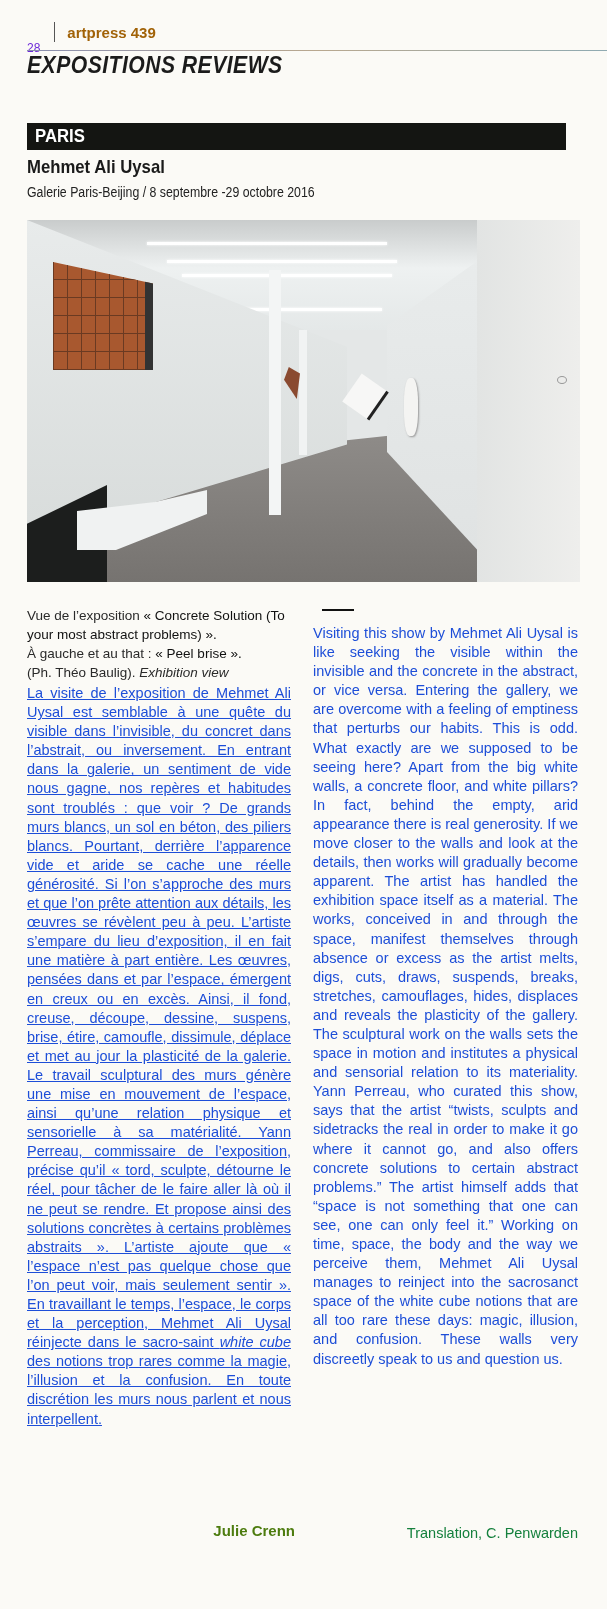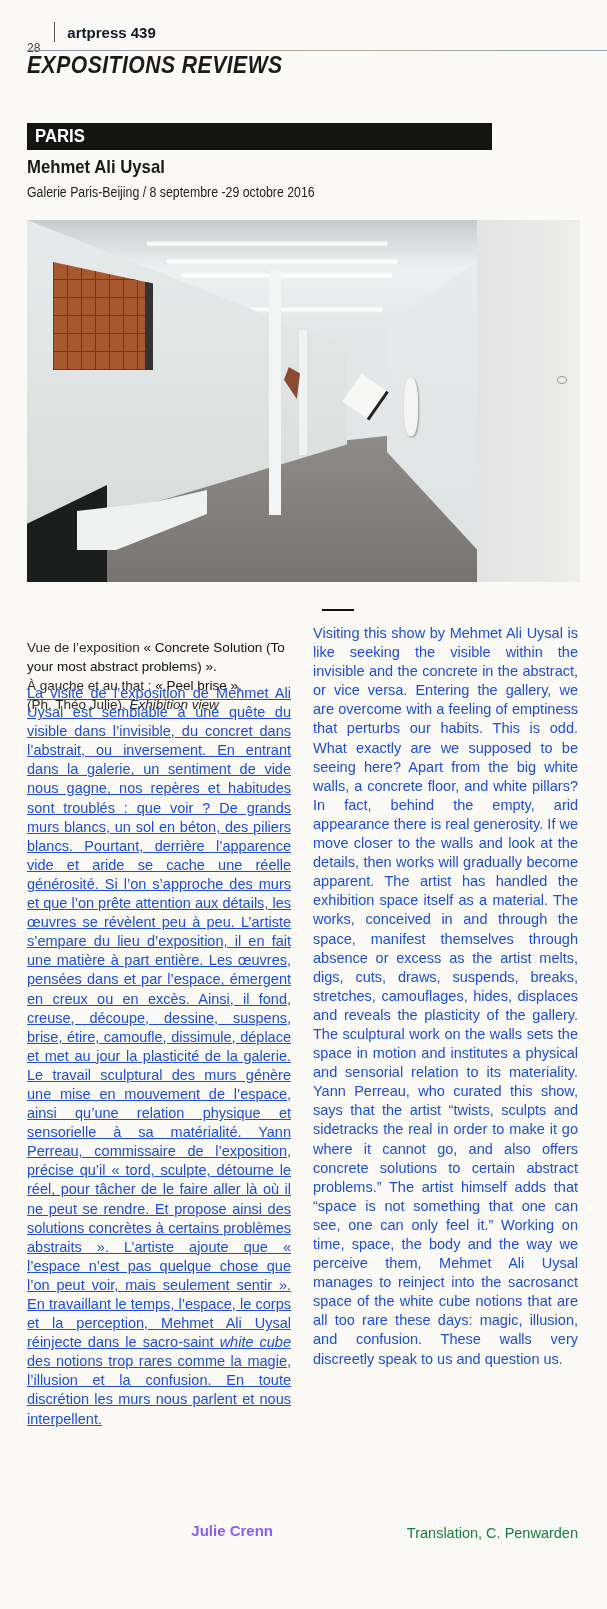--- a/index.html
+++ b/index.html
@@ -7,35 +7,35 @@
     width: 607px; height: 1609px; overflow: hidden;
     background: #fbfaf6;
     font-family: "Liberation Sans", sans-serif;
     color: #1d1f1e;
     position: relative;
   }
   .folio {
     position: absolute; left: 27px; top: 20px; height: 24px;
     display: flex; align-items: center;
   }
-  .folio .pageno { font-size: 12px; color: #404040; margin-top: 32px; }
+  .folio .pageno { font-size: 12px; color: #6d28d9; margin-top: 32px; }
   .folio .sep { width: 1px; height: 20px; background: #555; margin: 0 12px 0 14px; }
-  .folio .mag { font-size: 15px; font-weight: bold; color: #0f172a; }
+  .folio .mag { font-size: 15px; font-weight: bold; color: #a16207; }
   .rule-top {
     position: absolute; left: 27px; top: 50px; width: 580px; height: 1px;
     background: linear-gradient(90deg, #8a8fb0, #b9a88f 50%, #8faab2);
   }
   .section-title {
     position: absolute; left: 27px; top: 52px;
     font-size: 23px; font-weight: bold; font-style: italic;
     letter-spacing: 0.5px; color: #1b1b1b;
     transform: scaleX(0.92); transform-origin: left;
   }
   .city-bar {
-    position: absolute; left: 27px; top: 123px; width: 465px; height: 27px;
+    position: absolute; left: 27px; top: 123px; width: 539px; height: 27px;
     background: #141512;
   }
   .city-bar span {
     position: absolute; left: 8px; top: 2px;
     color: #fff; font-weight: bold; font-size: 19px;
     transform: scaleX(0.88); transform-origin: left;
   }
   .artist {
     position: absolute; left: 27px; top: 156px;
     font-size: 19px; font-weight: bold; color: #1a1a1a;
@@ -86,28 +86,28 @@
   .photo .bench-top { position:absolute; left:50px; top:270px; width:130px; height:60px;
     background:#f0f2f2; clip-path: polygon(0 35%, 60% 20%, 100% 0, 100% 40%, 30% 100%, 0 100%); }
   .photo .bench-dark { position:absolute; left:0; top:265px; width:80px; height:97px;
     background:#1c1e1d; clip-path: polygon(0 40%, 100% 0, 100% 100%, 0 100%); }
   .photo .knob { position:absolute; left:530px; top:156px; width:8px; height:6px;
     border:1px solid #999; border-radius:50%; }
 
   
   .col { position:absolute; width:264px; font-size:14.5px; line-height:19.1px;
     text-align: justify; color:#1d4ed8; }
-  .caption { position:absolute; left:27px; top:638px; width:270px; font-size:13.5px; line-height:19px; color:#2a2a2a; }
+  .caption { position:absolute; left:27px; top:606px; width:270px; font-size:13.5px; line-height:19px; color:#2a2a2a; }
   .caption .b { color:#111; }
   .caption i { font-style: italic; }
   .col-fr { left:27px; top:684px;text-decoration:underline; }
   .col-en { left:313px; top:624px; width:265px; }
   .dash { position:absolute; left:322px; top:609px; width:32px; height:2px; background:#111; }
-  .signature-fr { position:absolute; left:9px; top:1522px; width:264px; text-align:right;
-    font-weight:bold; font-size:15px; color:#8b5cf6; }
+  .signature-fr { position:absolute; left:31px; top:1522px; width:264px; text-align:right;
+    font-weight:bold; font-size:15px; color:#4d7c0f; }
   .signature-en { position:absolute; left:313px; top:1525px; width:265px; text-align:right;
     font-size:14.5px; color:#15803d; }
   .col p { margin:0; }
   .col i { font-style: italic; }
 </style>
 </head>
 <body>
 
 <div class="folio">
   <span class="pageno">28</span>
@@ -141,21 +141,21 @@
   <div class="whitework"></div>
   <div class="relief"></div>
   <div class="bench-dark"></div>
   <div class="bench-top"></div>
   <div class="knob"></div>
 </div>
 
 <div class="caption">
   <span>Vue de l’exposition </span><span class="b">« Concrete Solution (To your most abstract problems) ».</span><br>
   <span>À gauche et au that : </span><span class="b">« Peel brise ».</span><br>
-  <span>(Ph. Théo Julie). </span><i>Exhibition view</i>
+  <span>(Ph. Théo Baulig). </span><i>Exhibition view</i>
 </div>
 
 <div class="col col-fr">
   <p><span>La visite de l’exposition de Mehmet Ali Uysal est semblable à une quête du visible dans l’invisible, du concret dans l’abstrait, ou inversement. En entrant dans la galerie, un sentiment de vide nous gagne, nos repères et habitudes sont troublés : que voir ? De grands murs blancs, un sol en béton, des piliers blancs. Pourtant, derrière l’apparence vide et aride se cache une réelle générosité. Si l’on s’approche des murs et que l’on prête attention aux détails, les œuvres se révèlent peu à peu. L’artiste s’empare du lieu d’exposition, il en fait une matière à part entière. Les œuvres, pensées dans et par l’espace, émergent en creux ou en excès. Ainsi, il fond, creuse, découpe, dessine, suspens, brise, étire, camoufle, dissimule, déplace et met au jour la plasticité de la galerie. Le travail sculptural des murs génère une mise en mouvement de l’espace, ainsi qu’une relation physique et sensorielle à sa matérialité. Yann Perreau, commissaire de l’exposition, précise qu’il « tord, sculpte, détourne le réel, pour tâcher de le faire aller là où il ne peut se rendre. Et propose ainsi des solutions concrètes à certains problèmes abstraits ». L’artiste ajoute que « l’espace n’est pas quelque chose que l’on peut voir, mais seulement sentir ». En travaillant le temps, l’espace, le corps et la perception, Mehmet Ali Uysal réinjecte dans le sacro-saint </span><i>white cube</i><span> des notions trop rares comme la magie, l’illusion et la confusion. En toute discrétion les murs nous parlent et nous interpellent.</span></p>
 </div>
 <div class="signature-fr">Julie Crenn</div>
 
 <div class="dash"></div>
 <div class="col col-en">
   <p>Visiting this show by Mehmet Ali Uysal is like seeking the visible within the invisible and the concrete in the abstract, or vice versa. Entering the gallery, we are overcome with a feeling of emptiness that perturbs our habits. This is odd. What exactly are we supposed to be seeing here? Apart from the big white walls, a concrete floor, and white pillars? In fact, behind the empty, arid appearance there is real generosity. If we move closer to the walls and look at the details, then works will gradually become apparent. The artist has handled the exhibition space itself as a material. The works, conceived in and through the space, manifest themselves through absence or excess as the artist melts, digs, cuts, draws, suspends, breaks, stretches, camouflages, hides, displaces and reveals the plasticity of the gallery. The sculptural work on the walls sets the space in motion and institutes a physical and sensorial relation to its materiality. Yann Perreau, who curated this show, says that the artist “twists, sculpts and sidetracks the real in order to make it go where it cannot go, and also offers concrete solutions to certain abstract problems.” The artist himself adds that “space is not something that one can see, one can only feel it.” Working on time, space, the body and the way we perceive them, Mehmet Ali Uysal manages to reinject into the sacrosanct space of the white cube notions that are all too rare these days: magic, illusion, and confusion. These walls very discreetly speak to us and question us.</p>

